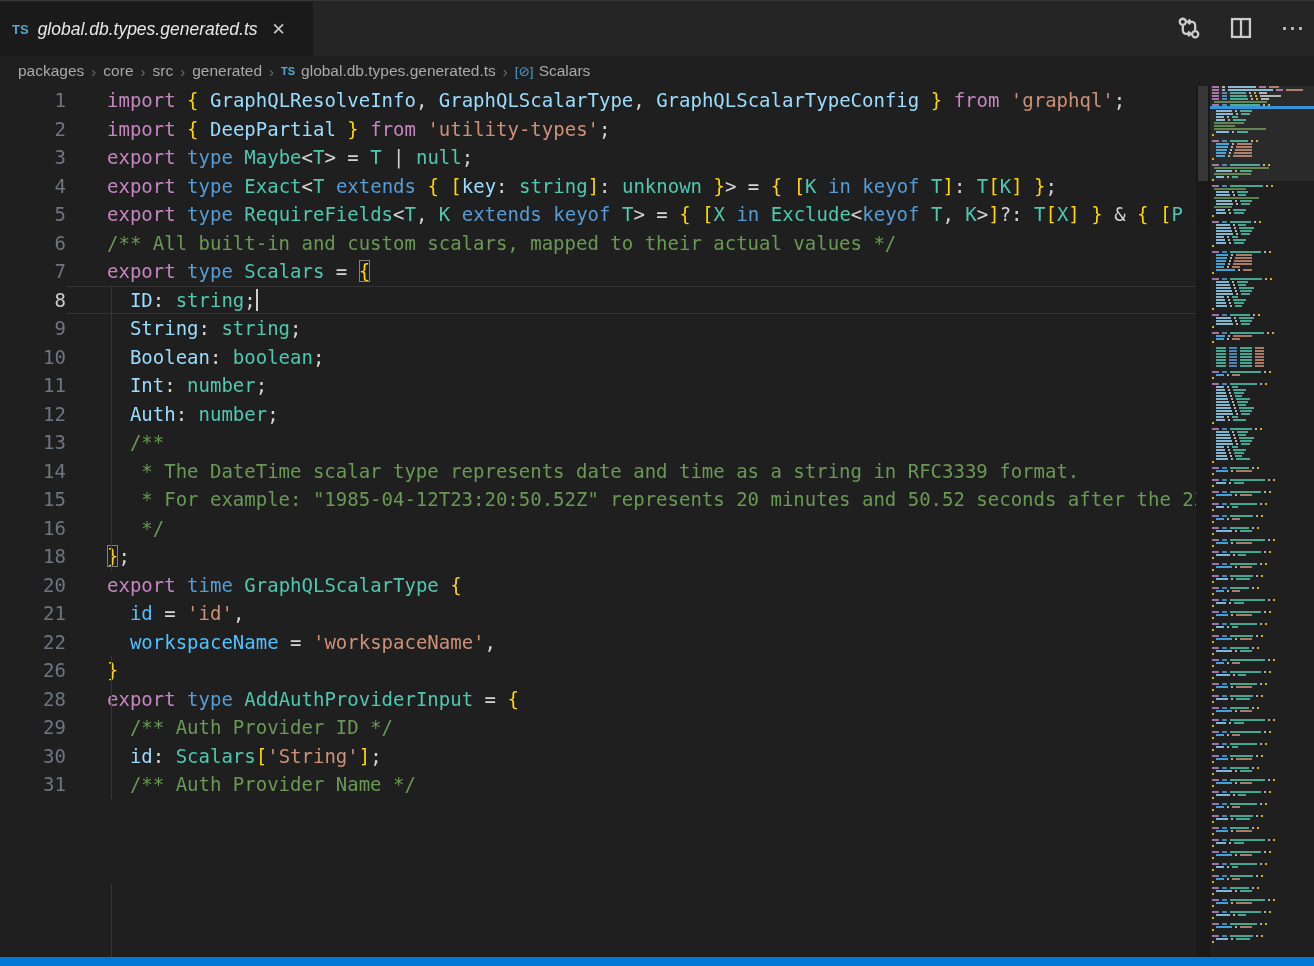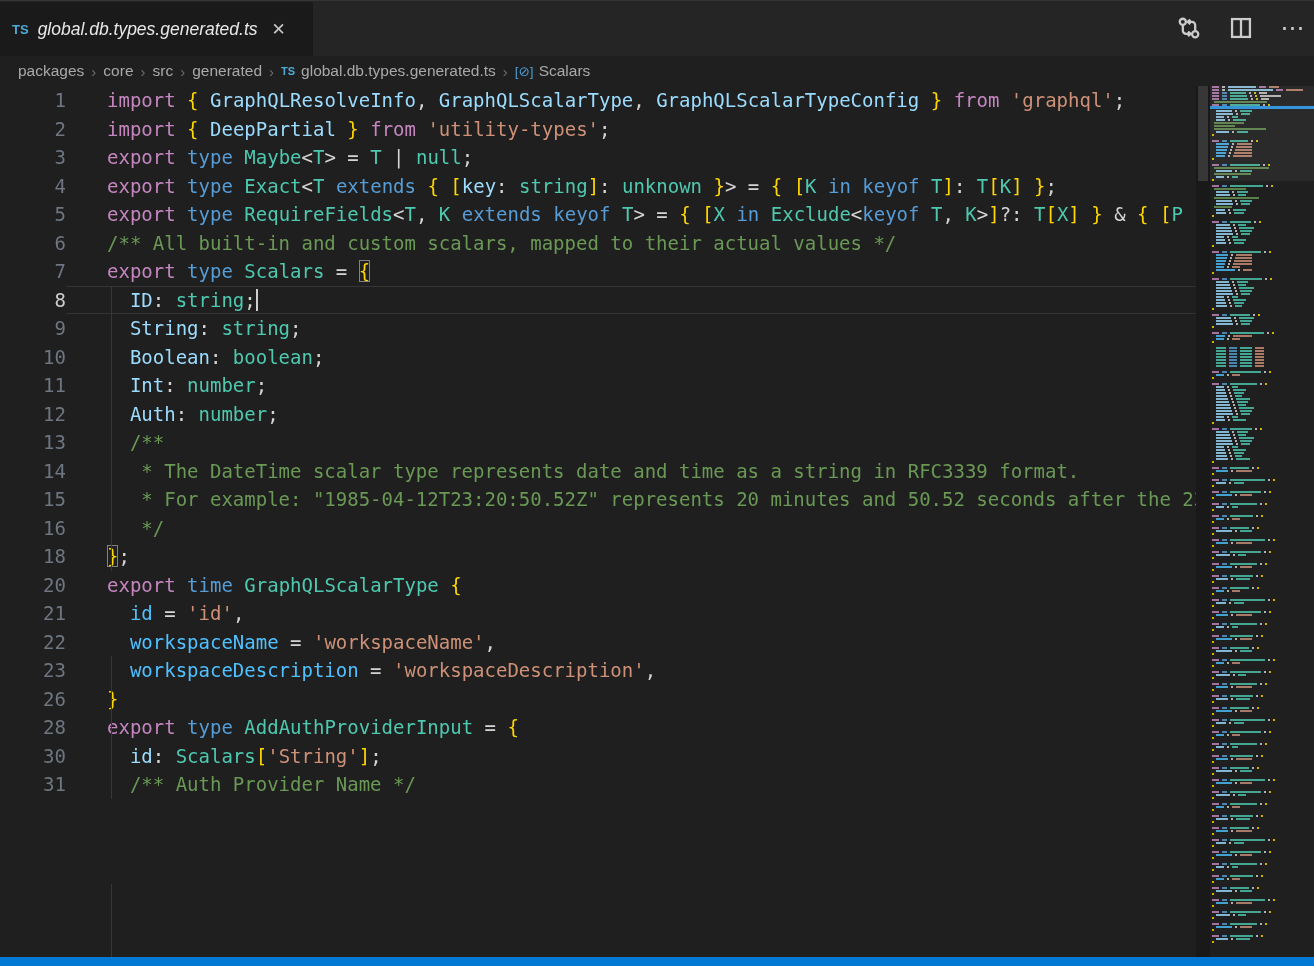--- a/index.html
+++ b/index.html
@@ -126,23 +126,23 @@
       <div class="line"><span class="num">11</span><span class="codewrap"><span class="tok-f">  </span><span class="tok-v">Int</span><span class="tok-f">: </span><span class="tok-t">number</span><span class="tok-f">;</span></span></div>
       <div class="line"><span class="num">12</span><span class="codewrap"><span class="tok-f">  </span><span class="tok-v">Auth</span><span class="tok-f">: </span><span class="tok-t">number</span><span class="tok-f">;</span></span></div>
       <div class="line"><span class="num">13</span><span class="codewrap"><span class="tok-c">  /**</span></span></div>
       <div class="line"><span class="num">14</span><span class="codewrap"><span class="tok-c">   * The DateTime scalar type represents date and time as a string in RFC3339 format.</span></span></div>
       <div class="line"><span class="num">15</span><span class="codewrap"><span class="tok-c">   * For example: "1985-04-12T23:20:50.52Z" represents 20 minutes and 50.52 seconds after the 23rd hour of April 12th, 1985 in UTC.</span></span></div>
       <div class="line"><span class="num">16</span><span class="codewrap"><span class="tok-c">   */</span></span></div>
       <div class="line"><span class="num">18</span><span class="codewrap"><span class="tok-g boxed">}</span><span class="tok-f">;</span></span></div>
       <div class="line"><span class="num">20</span><span class="codewrap"><span class="tok-k">export</span><span class="tok-f"> </span><span class="tok-b">time</span><span class="tok-f"> </span><span class="tok-t">GraphQLScalarType</span><span class="tok-f"> </span><span class="tok-g">{</span></span></div>
       <div class="line"><span class="num">21</span><span class="codewrap"><span class="tok-f">  </span><span class="tok-e">id</span><span class="tok-f"> = </span><span class="tok-s">'id'</span><span class="tok-f">,</span></span></div>
       <div class="line"><span class="num">22</span><span class="codewrap"><span class="tok-f">  </span><span class="tok-e">workspaceName</span><span class="tok-f"> = </span><span class="tok-s">'workspaceName'</span><span class="tok-f">,</span></span></div>
-      <div class="line"><span class="num">23</span><span class="codewrap"><span class="tok-f">  </span><span class="tok-e">workspaceDescription</span><span class="tok-f"> = </span><span class="tok-s">'workspaceDescription'</span><span class="tok-f">,</span></span></div>
       <div class="line"><span class="num">26</span><span class="codewrap"><span class="tok-g">}</span></span></div>
       <div class="line"><span class="num">28</span><span class="codewrap"><span class="tok-k">export</span><span class="tok-f"> </span><span class="tok-b">type</span><span class="tok-f"> </span><span class="tok-t">AddAuthProviderInput</span><span class="tok-f"> = </span><span class="tok-g">{</span></span></div>
+      <div class="line"><span class="num">29</span><span class="codewrap"><span class="tok-c">  /** Auth Provider ID */</span></span></div>
       <div class="line"><span class="num">30</span><span class="codewrap"><span class="tok-f">  </span><span class="tok-v">id</span><span class="tok-f">: </span><span class="tok-t">Scalars</span><span class="tok-g">[</span><span class="tok-s">'String'</span><span class="tok-g">]</span><span class="tok-f">;</span></span></div>
       <div class="line"><span class="num">31</span><span class="codewrap"><span class="tok-c">  /** Auth Provider Name */</span></span></div>
       <div class="indent-guide" style="top: 199.5px; height: 285px;"></div>
       <div class="indent-guide" style="top: 570px; height: 142.5px;"></div>
       <div class="indent-guide" style="top: 798px; height: 85.5px;"></div>
     </div>
 
   <div id="scrollbar">
     <div id="scroll-slider" style="height: 95px;"></div>
   </div>

